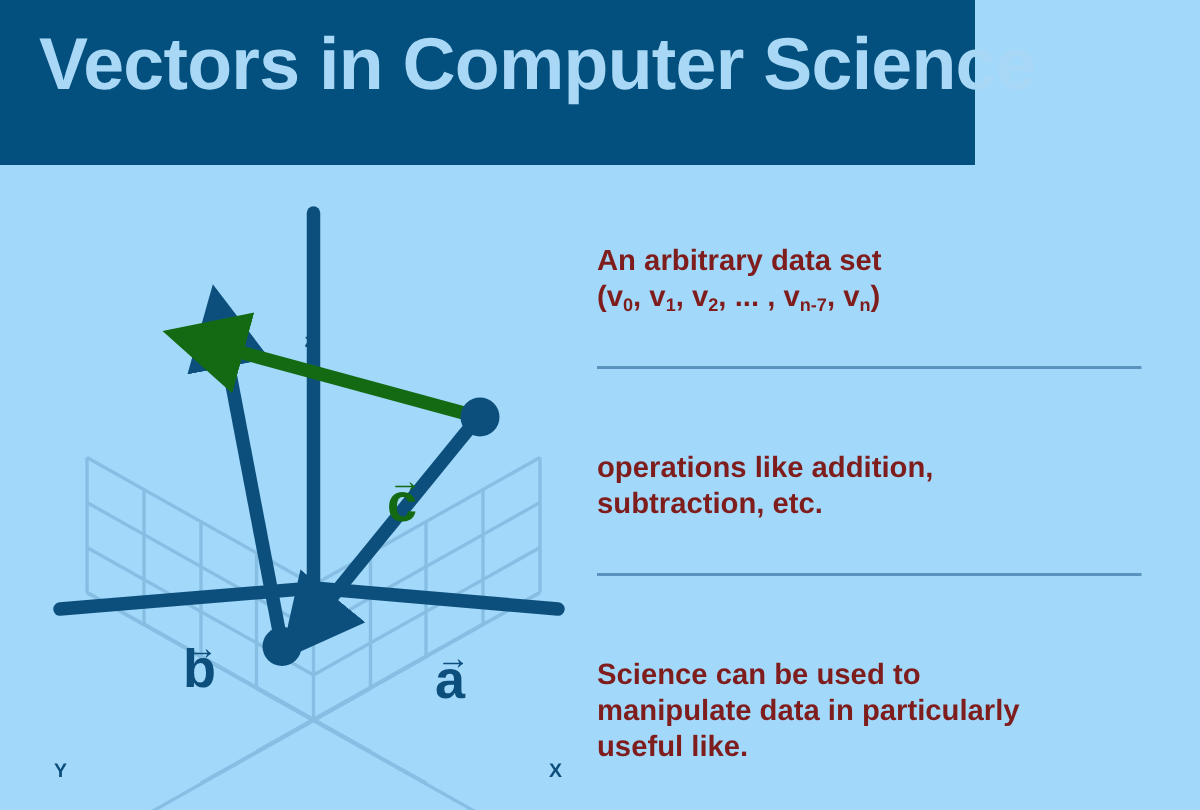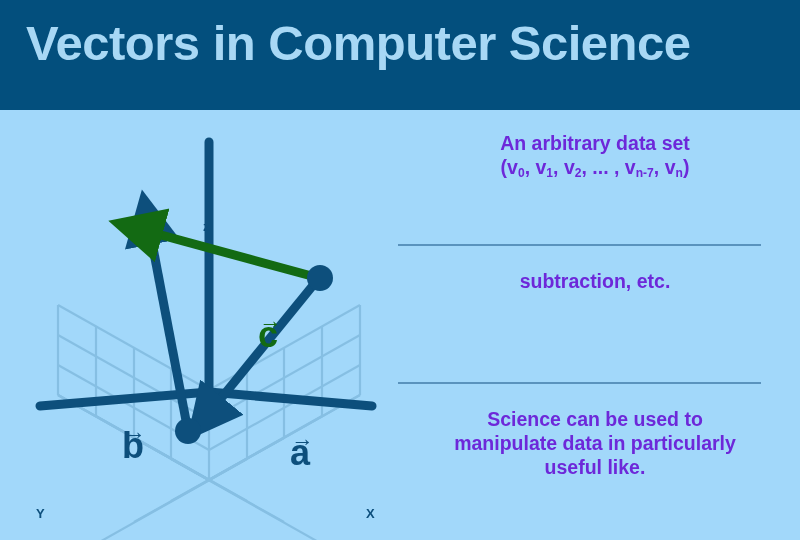--- a/index.html
+++ b/index.html
@@ -13,21 +13,21 @@
     height: 540px;
     background: #a2d8fa;
     overflow: hidden;
     font-family: "Liberation Sans", sans-serif;
   }
 
   
   #header {
     position: absolute;
     left: 0; top: 0;
-    width: 800px; height: 110px;
+    width: 650px; height: 110px;
     background: #034f7d;
   }
   #header-title {
     position: absolute;
     left: 26px;
     top: 17px;
     font-size: 49px;
     font-weight: bold;
     color: #a8d8f5;
     letter-spacing: -0.5px;
@@ -78,25 +78,25 @@
   
   #text-panel {
     position: absolute;
     left: 390px; top: 110px;
     width: 410px; height: 430px;
   }
   .fact {
     position: absolute;
     left: 8px;
     width: 394px;
-    text-align: center;
-    color: #6d28d9;
+    color: #7f1d1d;
     font-weight: bold;
     font-size: 19.5px;
     line-height: 1.22;
+    margin-top: 31px;
   }
   #fact-0 { top: 22px; }
   #fact-1 { top: 160px; }
   #fact-2 { top: 298px; }
   .fact sub {
     font-size: 0.62em;
     vertical-align: baseline;
     position: relative;
     bottom: -0.28em;
   }
@@ -218,20 +218,21 @@
         <span>v</span><sub>2</sub>,
         <span>... </span>,
         <span>v</span><sub>n-7</sub>,
         <span>v</span><sub>n</sub><span>)</span>
       </div>
     </div>
 
     <div class="divider" id="divider-0"></div>
 
     <div class="fact" id="fact-1">
+      <div>operations like addition,</div>
       <div>subtraction, etc.</div>
     </div>
 
     <div class="divider" id="divider-1"></div>
 
     <div class="fact" id="fact-2">
       <div>Science can be used to</div>
       <div>manipulate data in particularly</div>
       <div>useful like.</div>
     </div>

